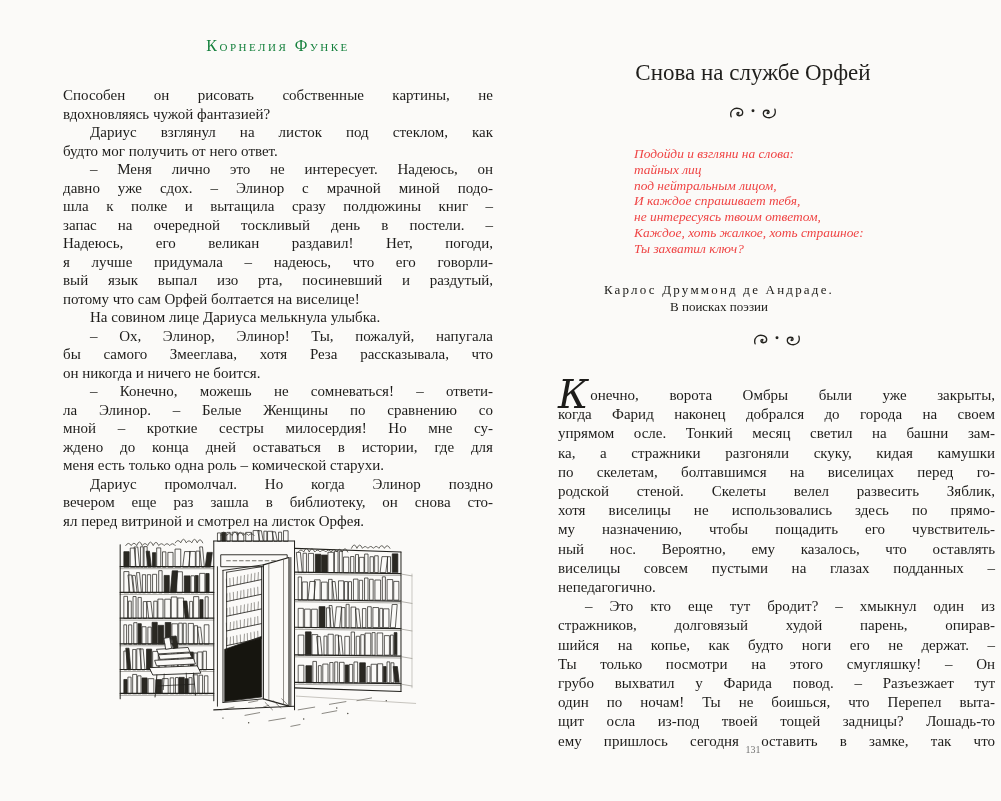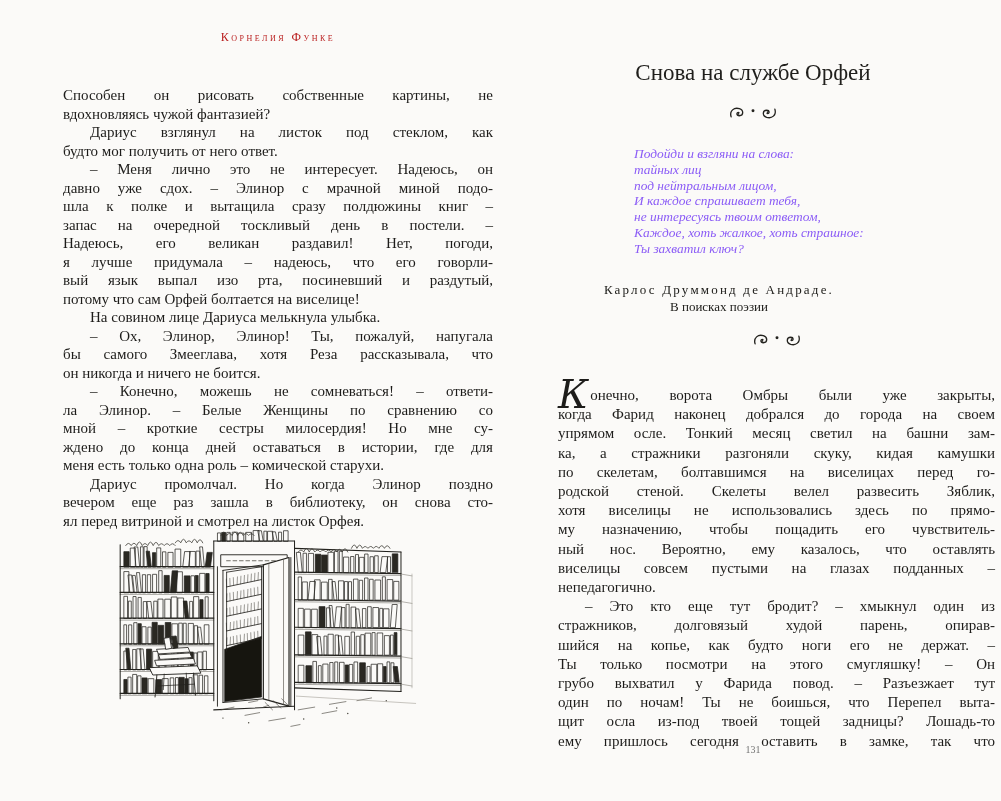--- a/index.html
+++ b/index.html
@@ -8,22 +8,22 @@
     background:#fbfaf8;
     color:#1d1c1a;
     font-family:"Liberation Serif", serif;
     overflow:hidden;
   }
   .col{position:absolute;}
   .col-left{left:63px;top:30px;width:430px;height:760px;}
   .col-right{left:558px;top:58px;width:437px;height:740px;}
 
   .running-head{
-    position:absolute;top:0;left:0;right:0;text-align:center;
-    font-variant:small-caps;font-size:12px;letter-spacing:2.5px;color:#b91c1c;
+    position:absolute;top:7px;left:0;right:0;text-align:center;
+    font-variant:small-caps;font-size:16px;letter-spacing:2.5px;color:#15803d;
   }
 
   .body-text{position:absolute;left:0;right:0;font-size:15px;color:#1d1c1a;margin-top:20px;}
   .body-left{top:36px;line-height:18.5px;}
   .body-right{top:308px;line-height:19.2px;}
   .bline{text-align:justify;text-align-last:justify;}
   .bline.lastline{text-align-last:left;}
   .bline.pind{text-indent:27px;}
 
   .dropcap{
@@ -35,21 +35,21 @@
   .chapter-title{
     position:absolute;top:2px;left:0;width:390px;margin:0;
     text-align:center;font-size:23px;font-weight:normal;color:#201f1c;
   }
   .ornament{position:absolute;left:0;width:390px;text-align:center;}
   .orn-top{top:47px;}
   .orn-bottom{top:274px;width:437px;}
 
   .epigraph{
     position:absolute;top:88px;left:76px;width:252px;
-    font-style:italic;font-size:13.4px;line-height:15.8px;color:#8b5cf6;
+    font-style:italic;font-size:13.4px;line-height:15.8px;color:#ef4444;
   }
   .eline.right{}
 
   .attribution{
     position:absolute;top:224px;left:0;width:322px;text-align:center;
     font-size:13px;line-height:16.5px;color:#21201d;
   }
   .attr-author{letter-spacing:2.2px;}
 
   .page-number{

